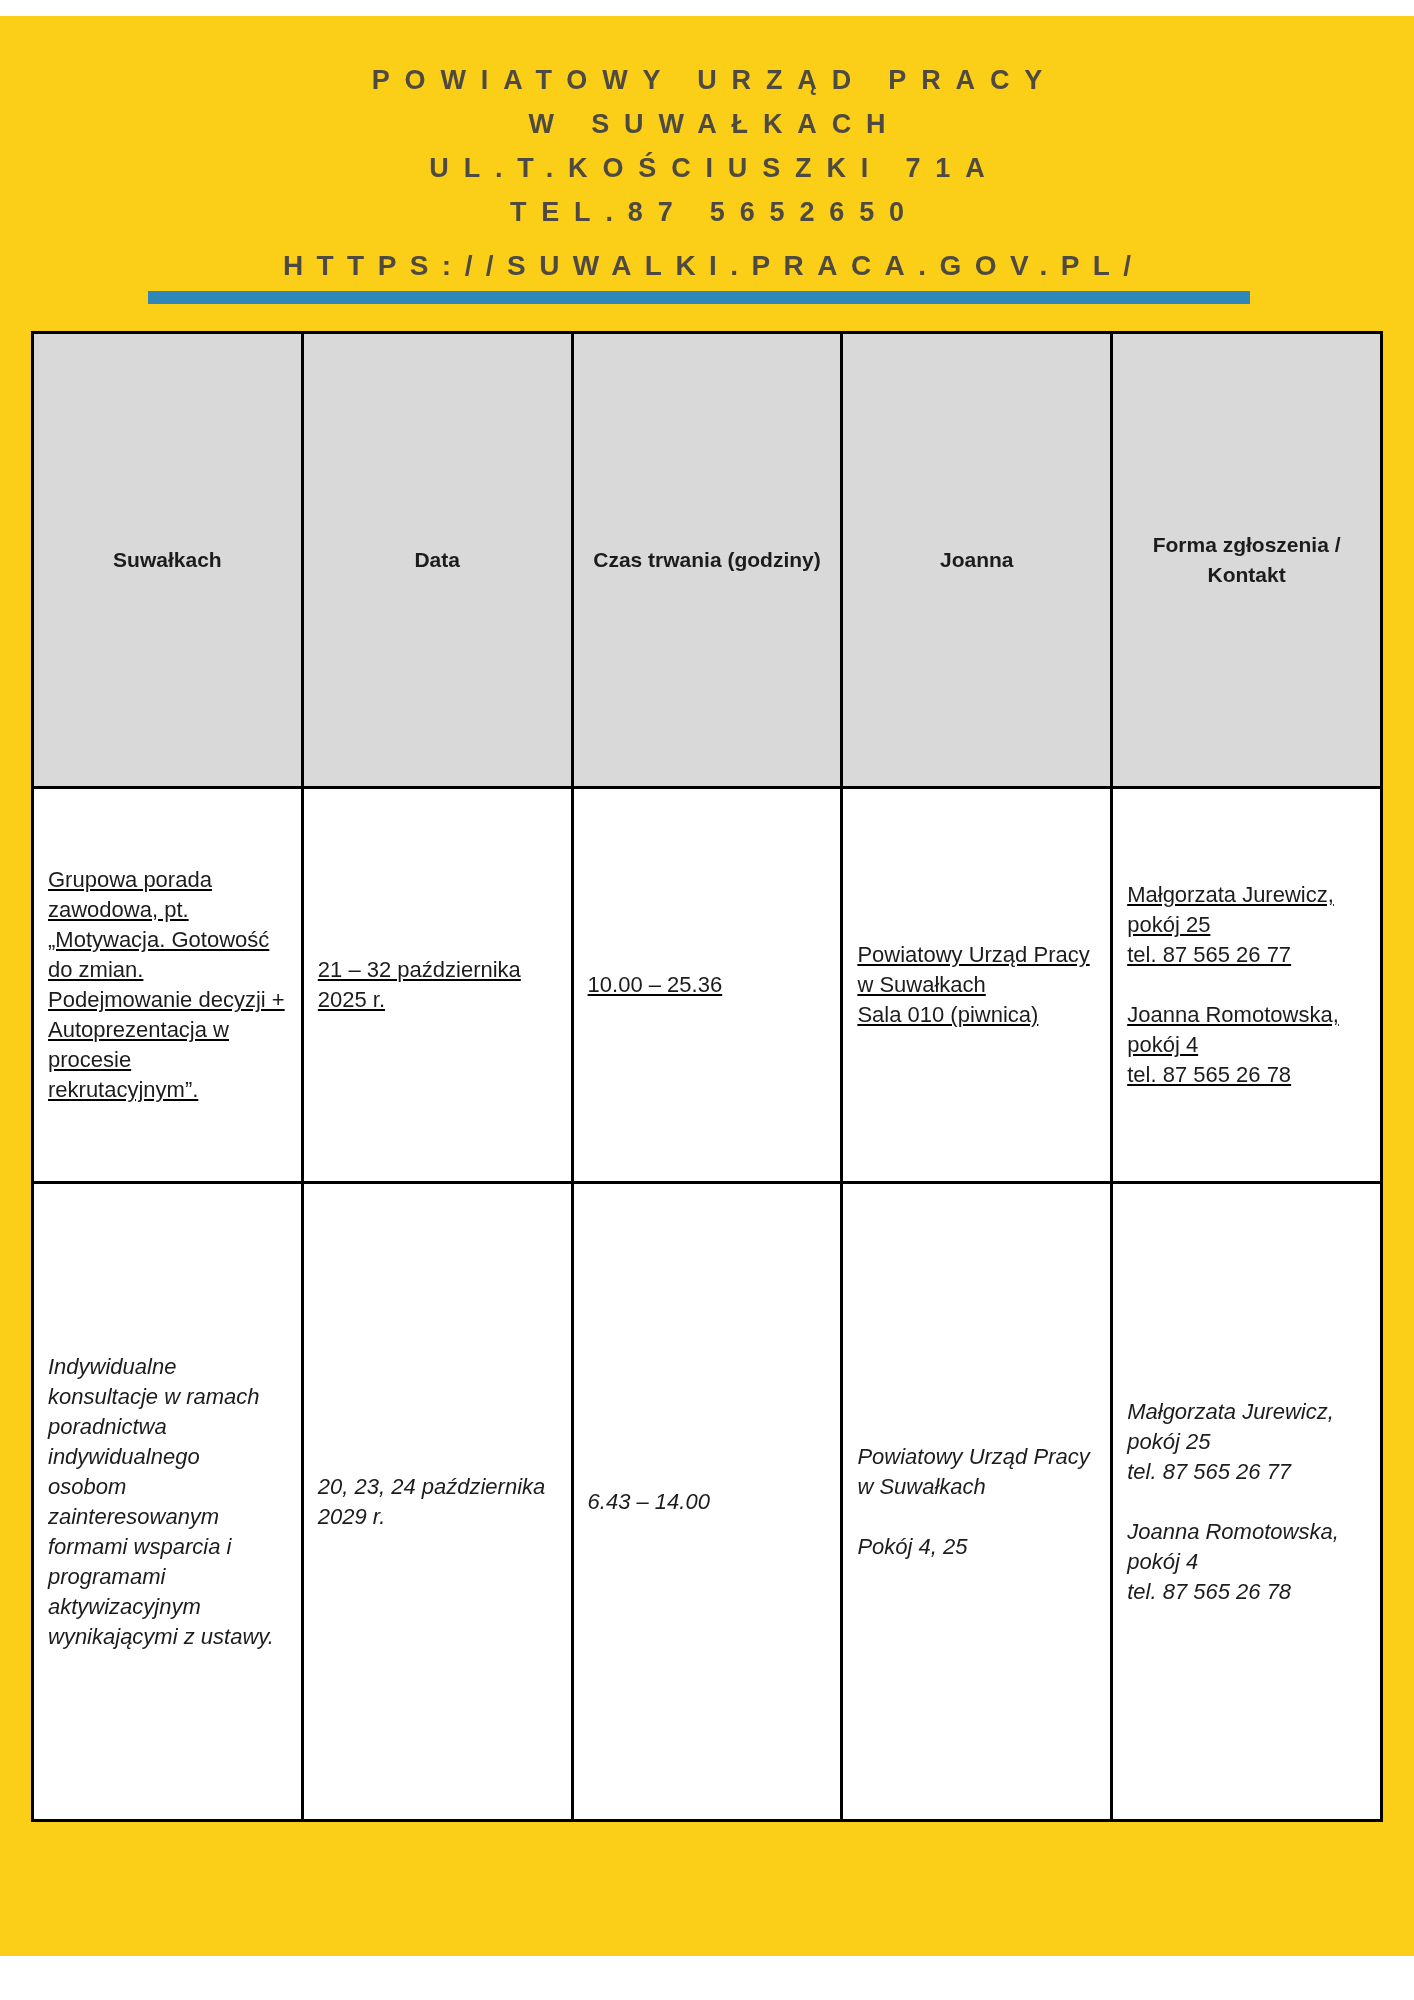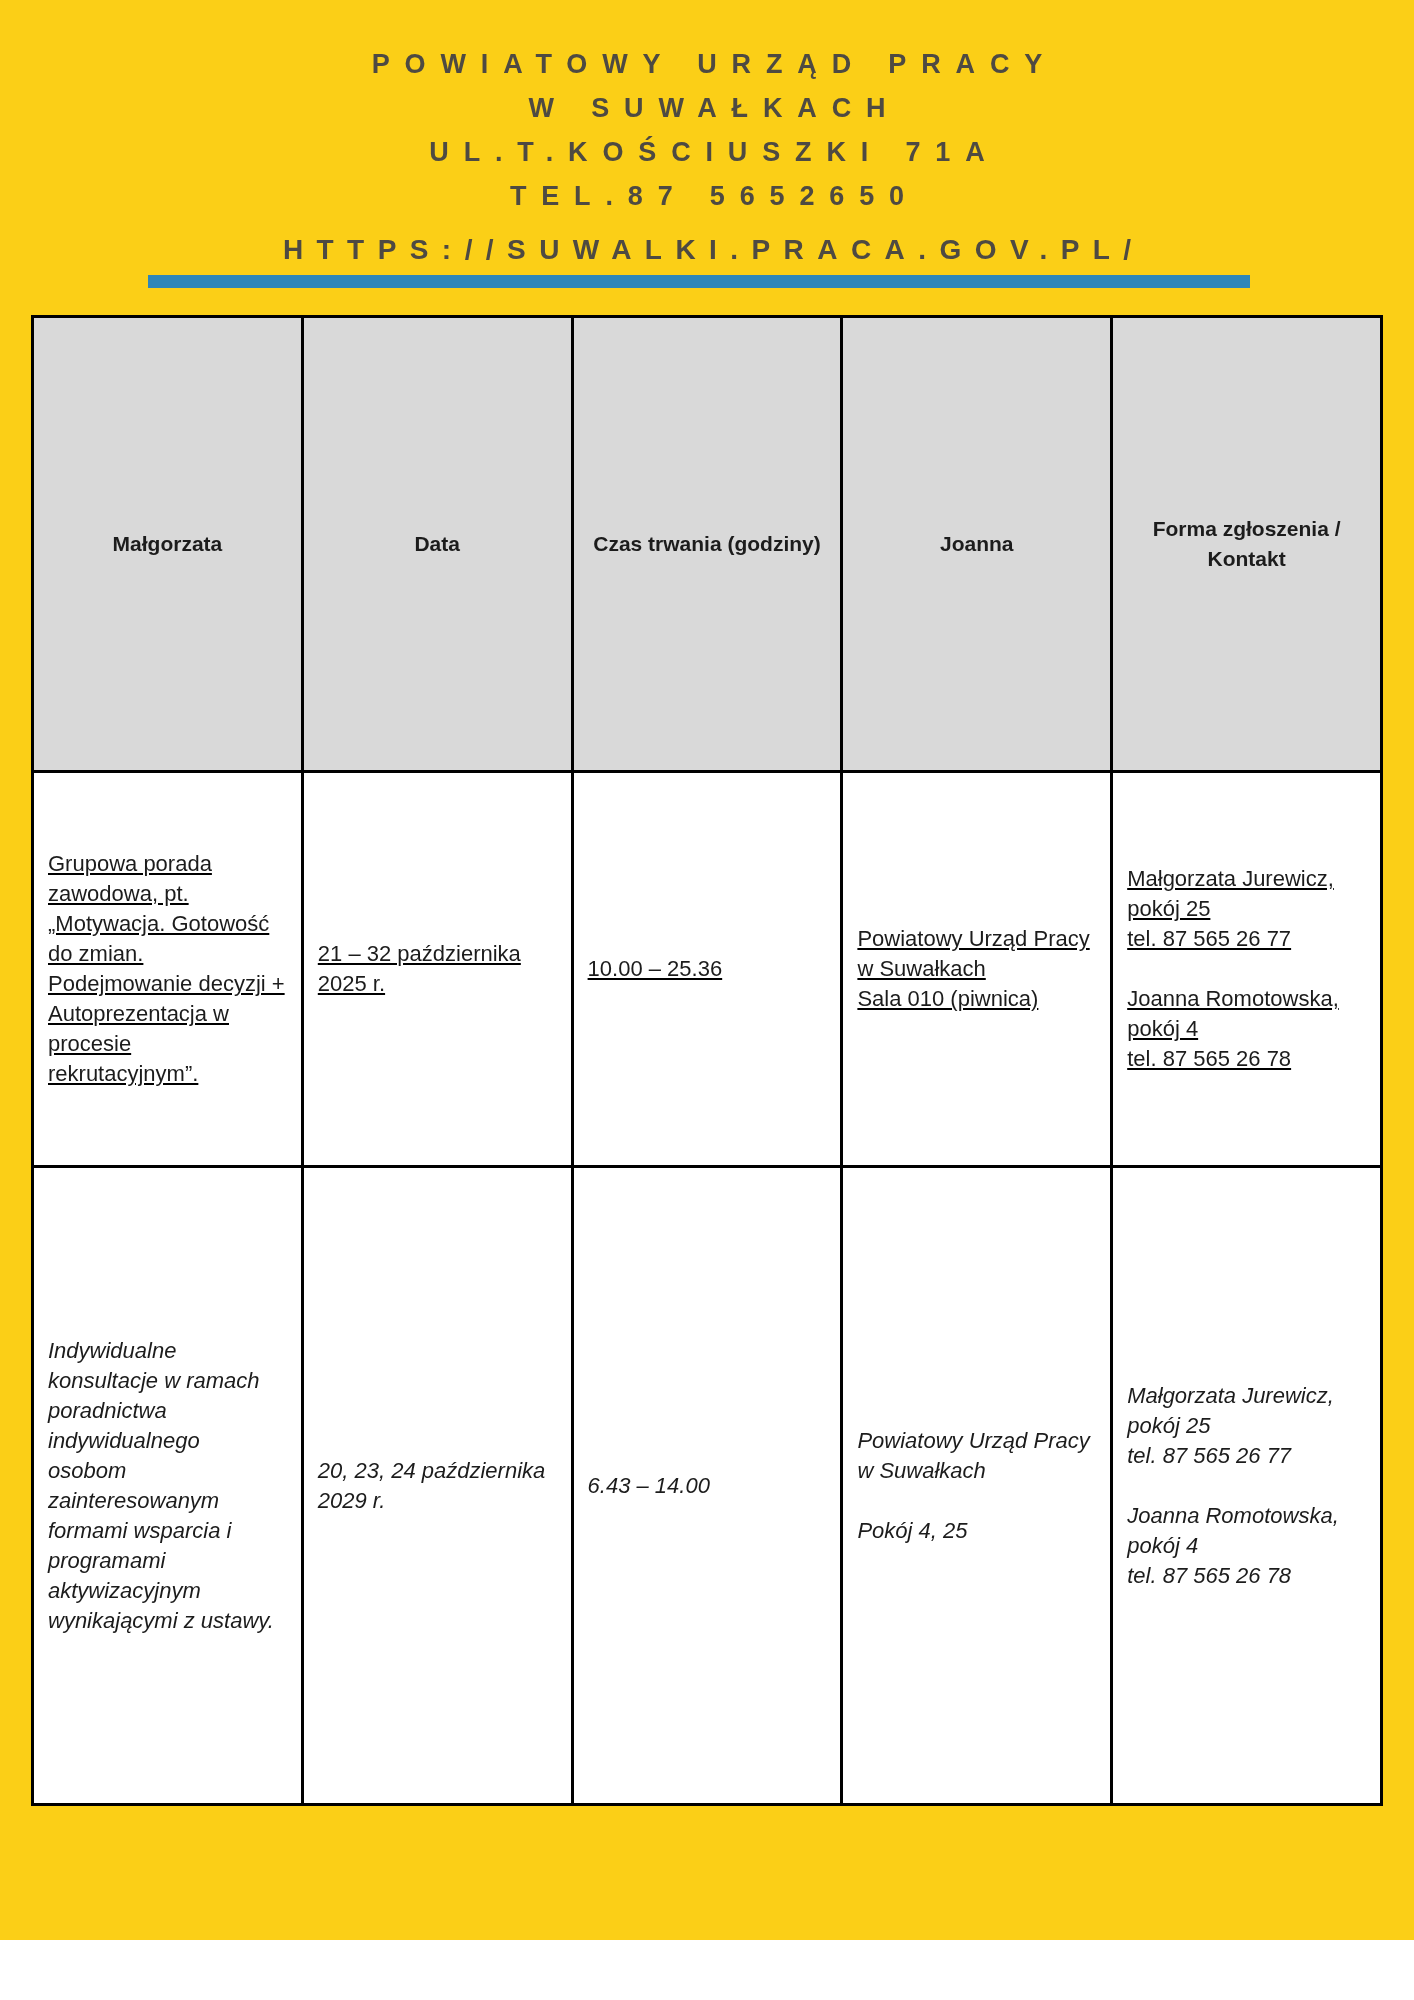--- a/index.html
+++ b/index.html
@@ -14,20 +14,21 @@
   html, body { margin: 0; padding: 0; }
   body {
     font-family: "Liberation Sans", "DejaVu Sans", sans-serif;
   }
   .page {
     position: relative;
     width: 1414px;
     height: 1940px;
     background: var(--bg);
     overflow: hidden;
+    margin-top: 16px;
   }
   .header {
     padding-top: 42px;
     text-align: center;
     color: var(--hdr-ink);
     font-weight: bold;
   }
   .hdr-line {
     font-size: 27px;
     line-height: 44px;
@@ -100,21 +101,21 @@
   <table class="schedule">
     <colgroup>
       <col>
         <col>
         <col>
         <col>
         <col>
     </colgroup>
     <thead>
       <tr class="row-head">
-        <th>Małgorzata</th>
+        <th>Suwałkach</th>
         <th>Data</th>
         <th>Czas trwania (godziny)</th>
         <th>Joanna</th>
         <th>Forma zgłoszenia /
 Kontakt</th>
       </tr>
     </thead>
     <tbody>
       <tr class="row-1">
         <td>Grupowa porada

